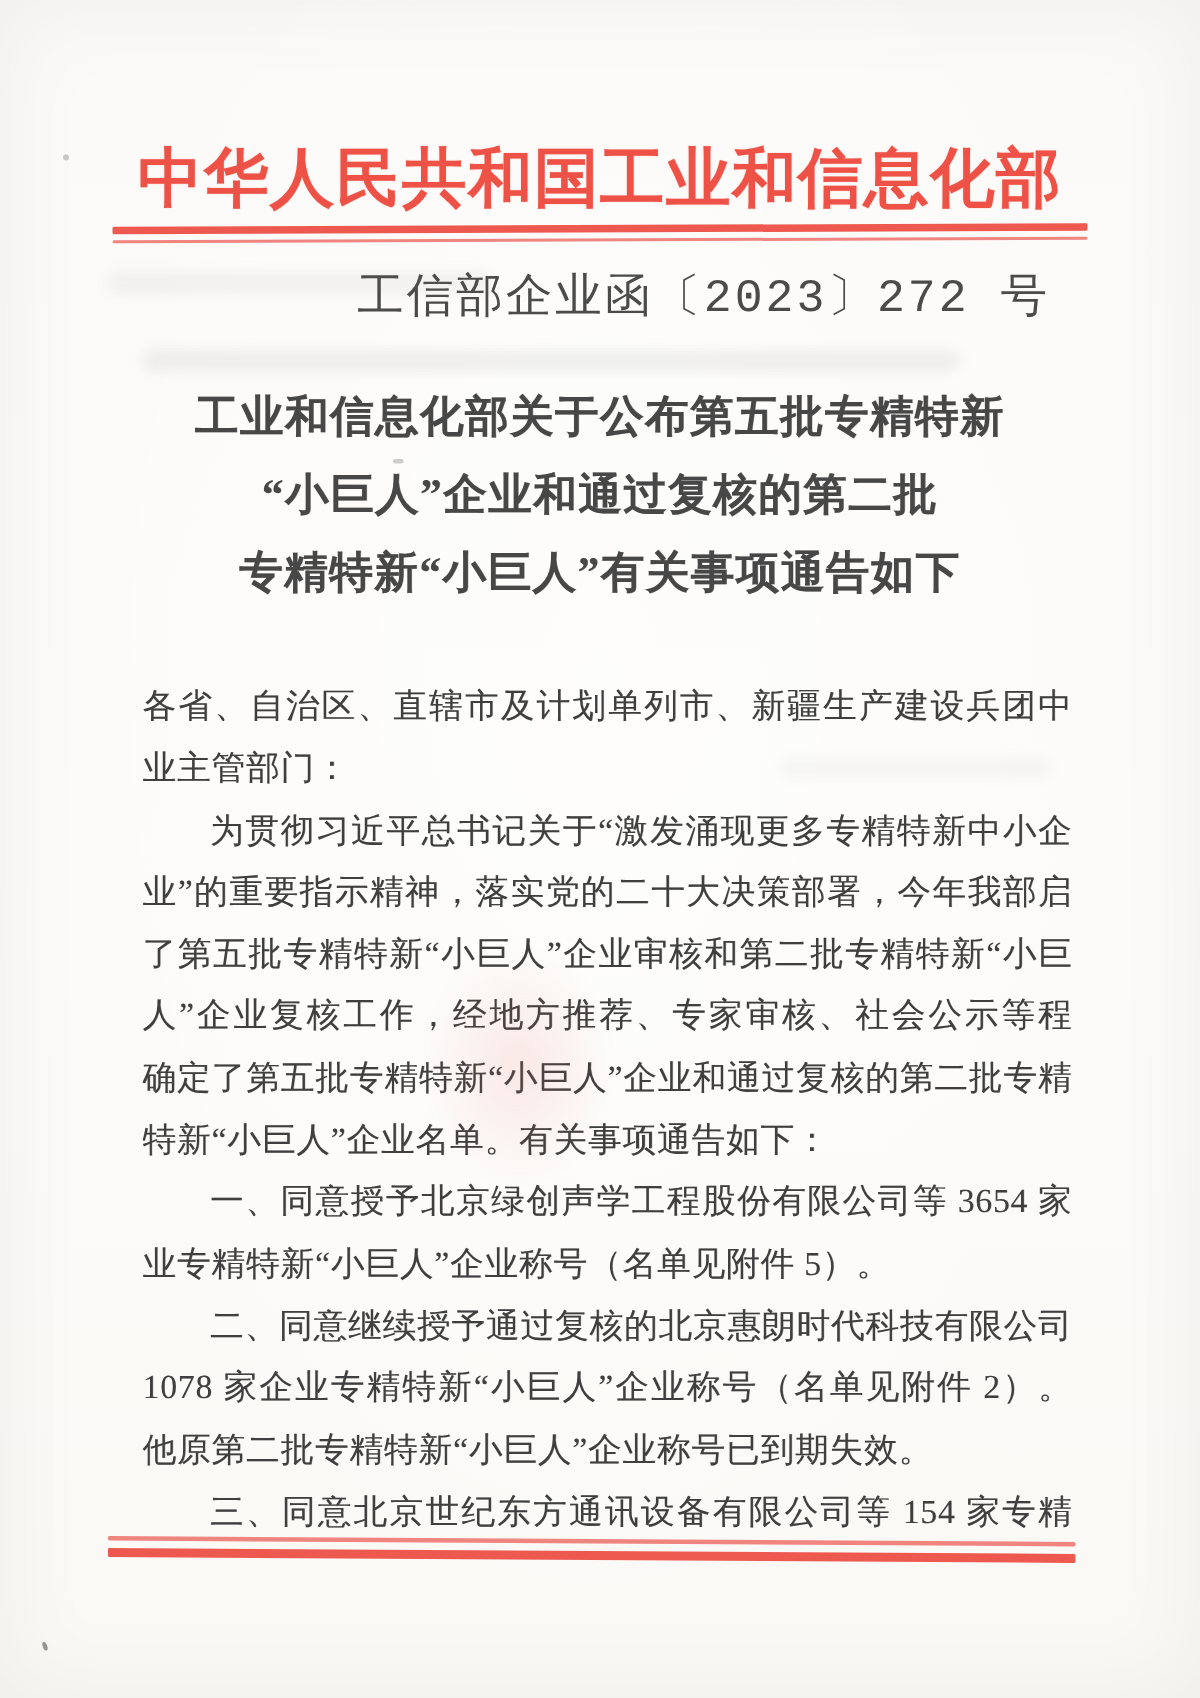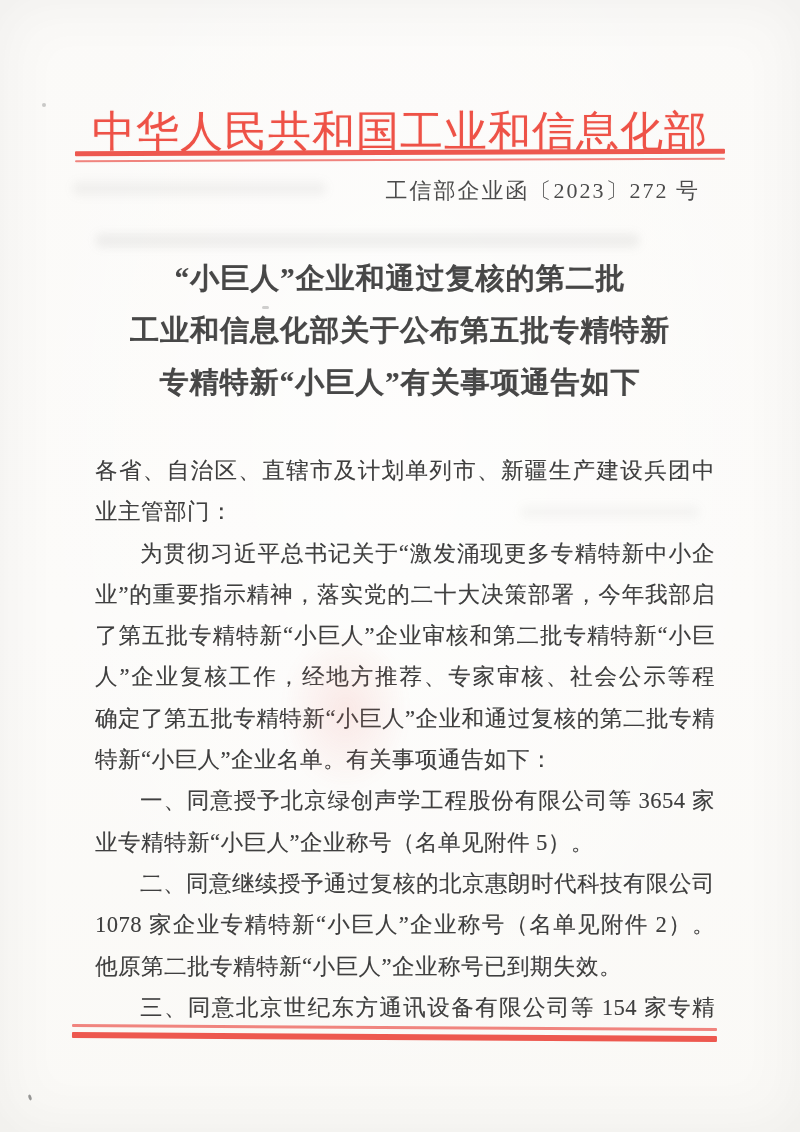--- a/index.html
+++ b/index.html
@@ -21,37 +21,37 @@
     background:
       radial-gradient(ellipse at 50% 40%, rgba(255,255,255,0.6), rgba(0,0,0,0) 70%),
       linear-gradient(180deg,#fbfaf8 0%, #fcfbf9 55%, #faf9f6 100%);
     overflow:hidden;
     box-shadow:inset 0 0 60px rgba(90,85,80,0.07);
   }
   
   .org-name{
     position:absolute;top:90px;left:0;right:0;
     text-align:center;
-    font-size:43px;font-weight:normal;
+    font-size:43px;font-weight:bold;
     letter-spacing:1px;
     color:var(--accent);
     text-shadow:0 0 1px rgba(238,82,71,0.35);
-    margin-top:13px;
   }
   .rule-top{
     position:absolute;top:150px;left:75px;width:650px;
     transform:rotate(-0.22deg);
   }
   .rule-top .thick{height:5px;background:var(--rule-red);border-radius:1px;}
   .rule-top .gap{height:4px;}
   .rule-top .thin{height:2px;background:var(--rule-red-light);border-radius:1px;}
   .doc-number{
     position:absolute;top:176px;right:100px;
-    font-size:22px;color:#4b4b4b;
+    font-size:31px;color:#4b4b4b;
     letter-spacing:2px;
+    font-family:Liberation Mono, monospace;
   }
   
   .title{
     position:absolute;top:252px;left:0;right:0;
     text-align:center;color:var(--ink);
     font-weight:bold;font-size:29px;
   }
   .title .t-line{height:52px;line-height:52px;letter-spacing:1px;
     text-shadow:0.4px 0.4px 0 rgba(70,70,70,0.45);}
   
@@ -109,22 +109,22 @@
 
   <div class="rule-top">
     <div class="thick"></div>
     <div class="gap"></div>
     <div class="thin"></div>
   </div>
 
   <div class="doc-number">工信部企业函〔2023〕272 号</div>
 
   <div class="title">
+    <div class="t-line">工业和信息化部关于公布第五批专精特新</div>
     <div class="t-line">“小巨人”企业和通过复核的第二批</div>
-    <div class="t-line">工业和信息化部关于公布第五批专精特新</div>
     <div class="t-line">专精特新“小巨人”有关事项通告如下</div>
   </div>
 
   <div class="body-text">
     <div class="bl j">各省、自治区、直辖市及计划单列市、新疆生产建设兵团中小企</div>
     <div class="bl">业主管部门：</div>
     <div class="bl j ind">为贯彻习近平总书记关于“激发涌现更多专精特新中小企</div>
     <div class="bl j">业”的重要指示精神，落实党的二十大决策部署，今年我部启动</div>
     <div class="bl j">了第五批专精特新“小巨人”企业审核和第二批专精特新“小巨</div>
     <div class="bl j">人”企业复核工作，经地方推荐、专家审核、社会公示等程序，</div>

